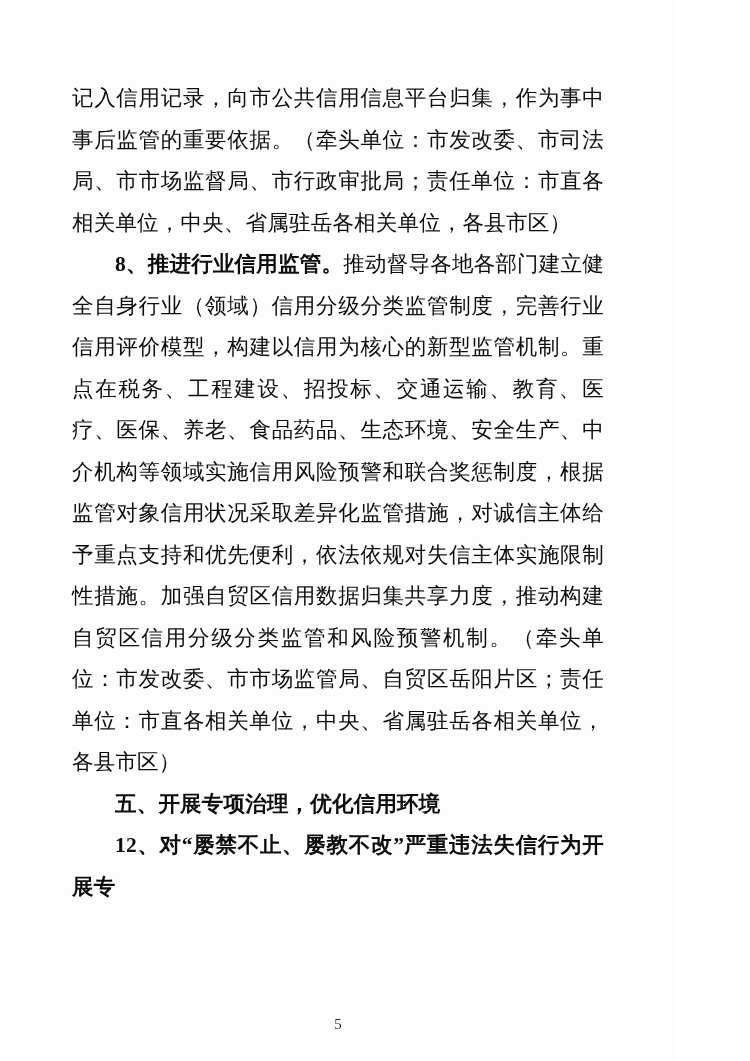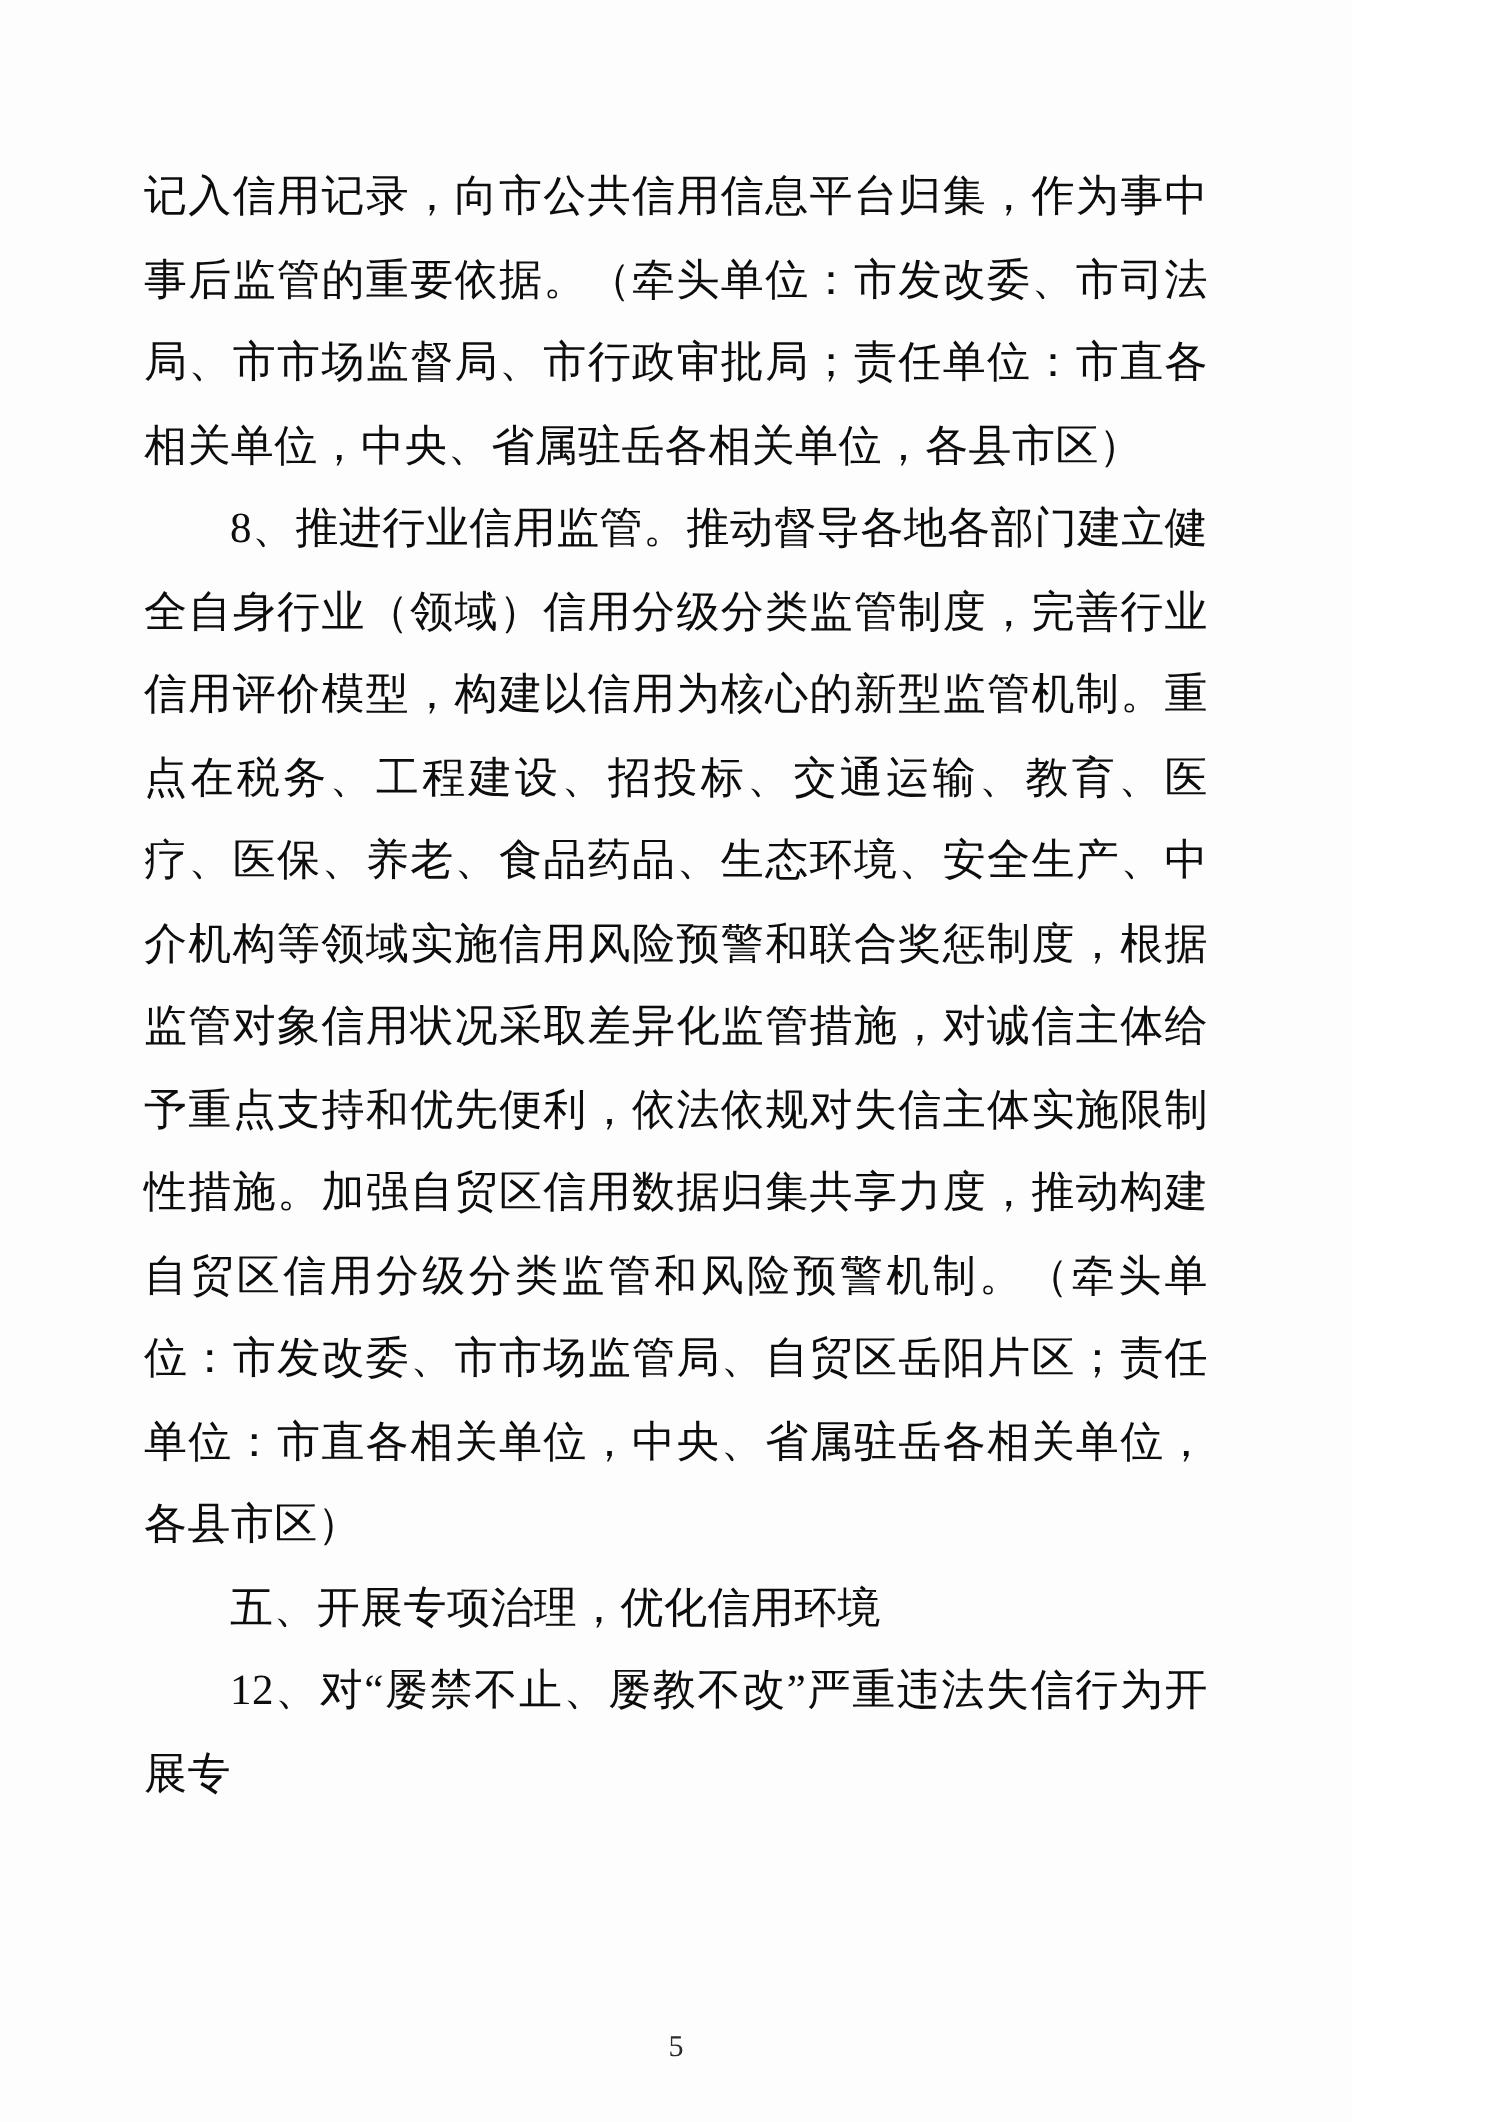--- a/index.html
+++ b/index.html
@@ -29,24 +29,24 @@
     text-justify: inter-ideograph;
     letter-spacing: 0.2px;
   }
   p {
     margin: 0;
   }
   p.indent {
     text-indent: 43px;
   }
   .bold {
-    font-weight: normal;
+    font-weight: bold;
   }
   .heading {
-    font-weight: normal;
+    font-weight: bold;
   }
   .page-number {
     position: absolute;
     left: 0;
     right: 0;
     bottom: 28px;
     text-align: center;
     font-size: 15px;
     font-family: "Liberation Serif", serif;
     color: #2b2b2b;

